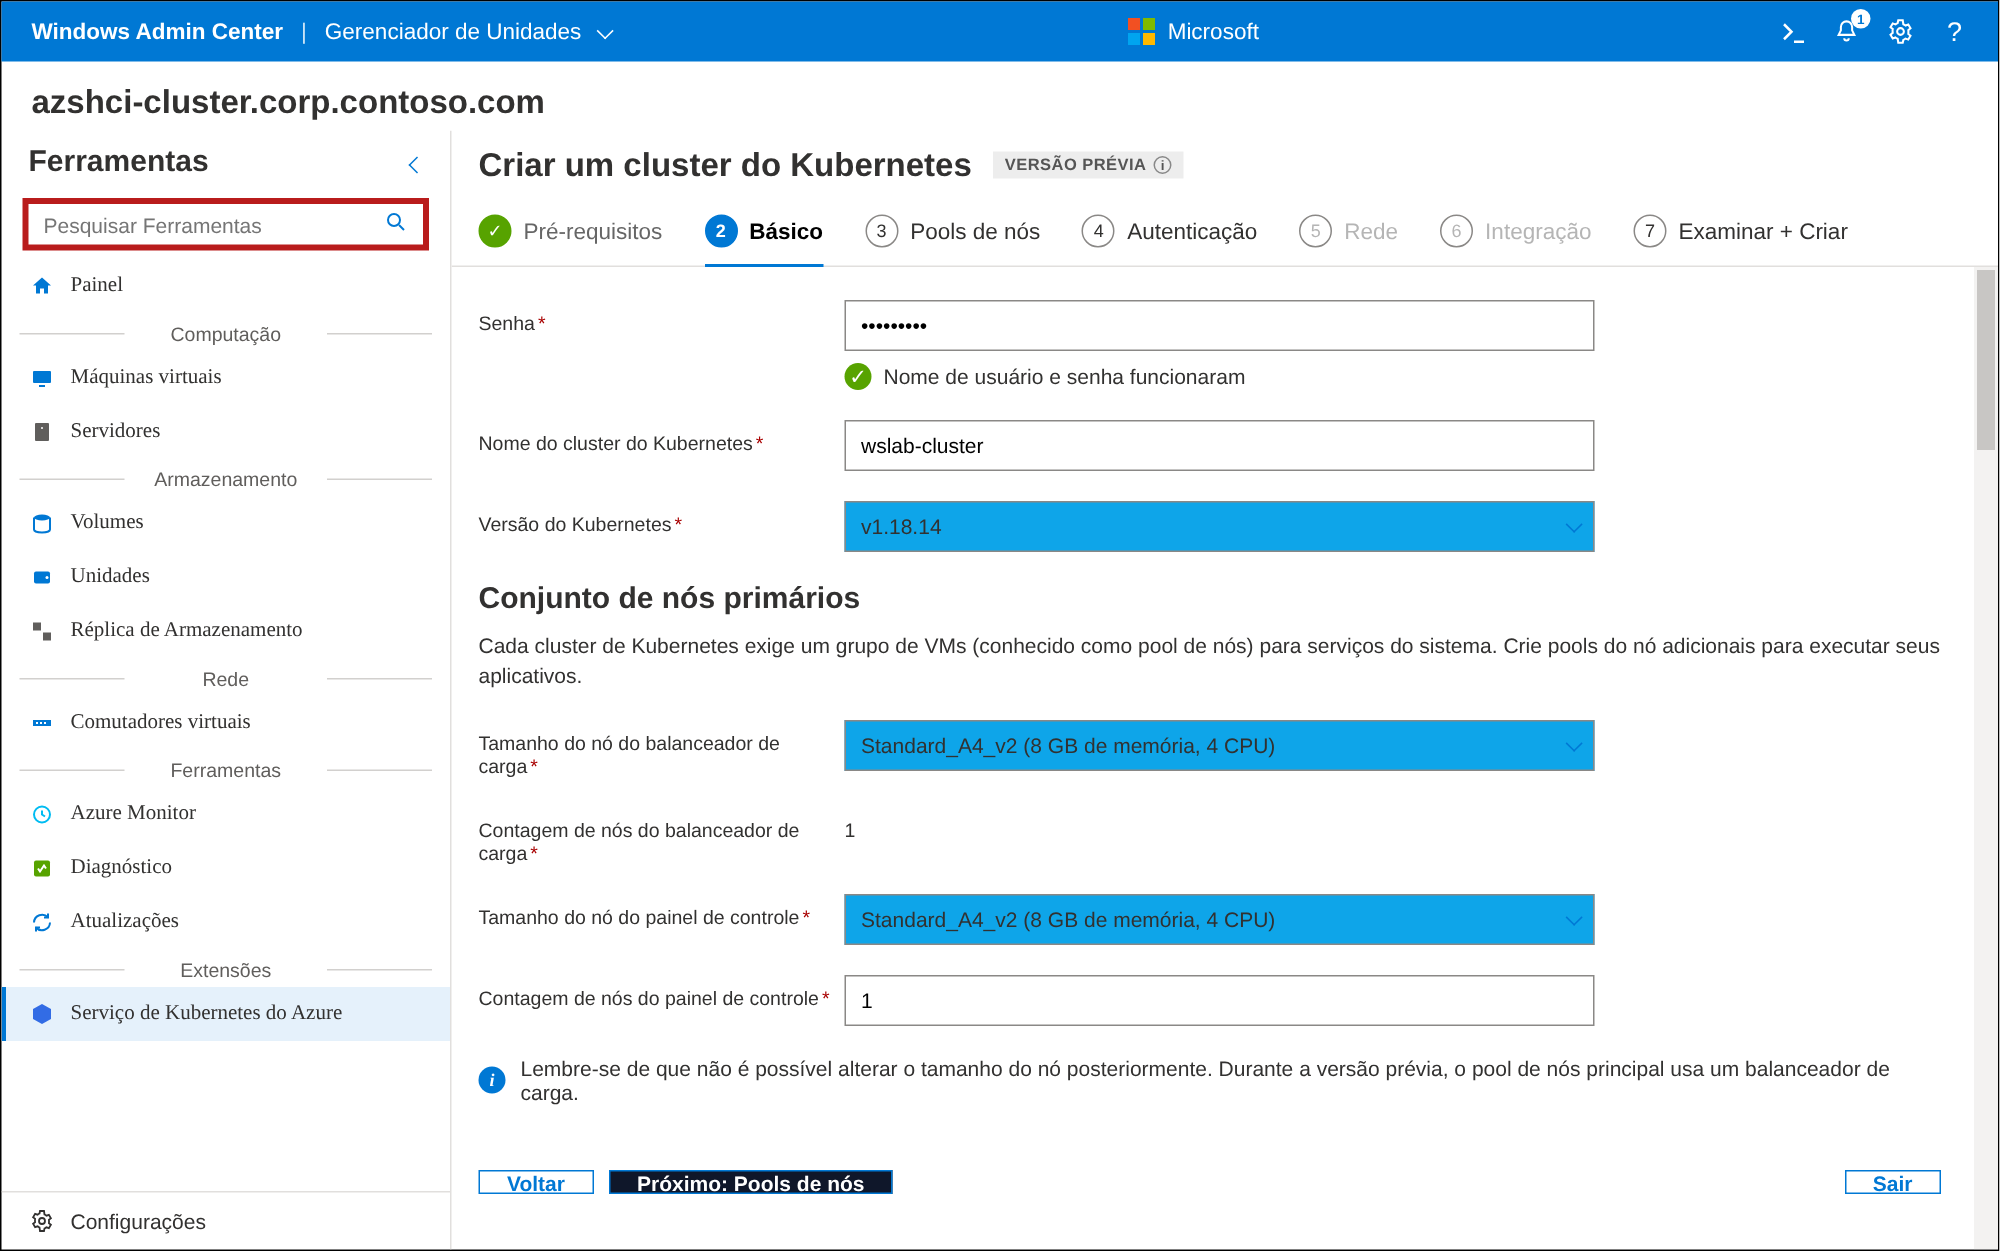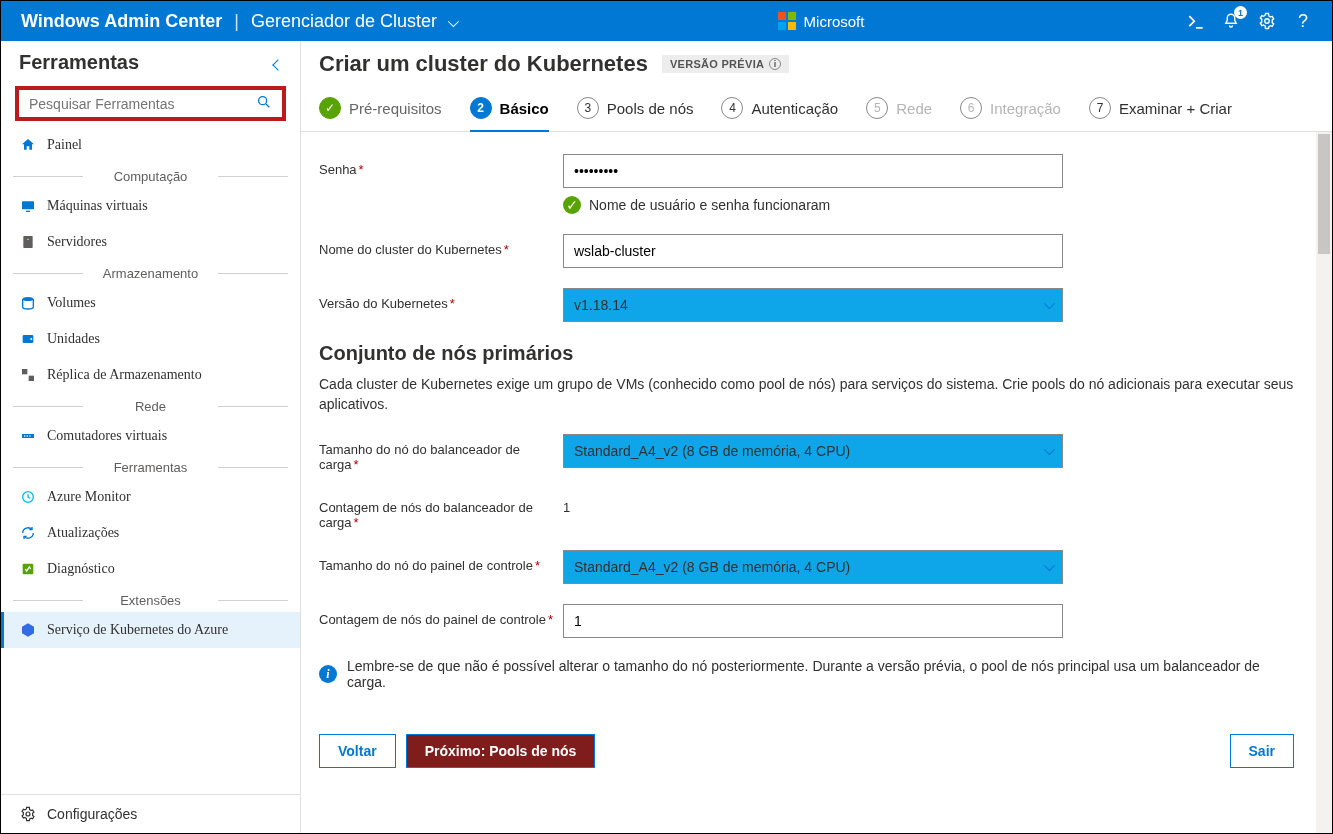--- a/index.html
+++ b/index.html
@@ -1,21 +1,21 @@
 <!DOCTYPE html>
 <html><head>
 <meta charset="utf-8">
 <style>
   * { box-sizing: border-box; margin: 0; padding: 0; }
   body { font-family: "Segoe UI", Arial, sans-serif; font-size: 13px; color: #323130; background: #fff; overflow: hidden; }
   .root { width: 1333px; height: 834px; border: 1px solid #000; display: flex; flex-direction: column; }
 
   
   .topbar { background: #0078d4; color: #fff; height: 40px; display: flex; align-items: center; padding: 0 20px; }
-  .topbar .left { display: flex; align-items: center; gap: 12px; font-size: 18px; }
+  .topbar .left { display: flex; align-items: center; gap: 12px; font-size: 15px; }
   .topbar .divider { opacity: 0.8; }
   .topbar .crumb { font-weight: 400; }
   .topbar .crumb.bold { font-weight: 600; }
   .topbar .center { flex: 1; display: flex; justify-content: center; align-items: center; gap: 8px; text-align: right; }
   .ms-logo { display: inline-flex; }
   .topbar .right { display: flex; align-items: center; gap: 18px; }
   .topbar .ticon { width: 18px; height: 18px; position: relative; cursor: pointer; }
   .badge { position: absolute; top: -6px; right: -7px; background: #fff; color: #0078d4; border-radius: 50%; width: 13px; height: 13px; font-size: 9px; font-weight: 700; display: flex; align-items: center; justify-content: center; }
 
   
@@ -68,42 +68,42 @@
   .ok-msg { display:flex; align-items:center; gap:8px; margin-top:8px; color:#323130; font-size:14px; }
   .ok-icon { width:18px;height:18px;border-radius:50%;background:#57a300;display:flex;align-items:center;justify-content:center;color:#fff;flex-shrink:0; }
 
   .section-h { font-size:20px; font-weight:600; margin: 6px 0 10px 0; }
   .section-p { font-size:14px; color:#323130; margin-bottom: 20px; line-height:1.4; }
 
   .info-row { display:flex; align-items:center; gap:10px; font-size:14px; margin: 10px 0 30px 0; }
   .info-icon { width:18px;height:18px;border-radius:50%;background:#0078d4;color:#fff;display:flex;align-items:center;justify-content:center;font-weight:700;font-size:12px;flex-shrink:0; font-family: Georgia, serif; font-style: italic;}
 
   .footer-btns { display:flex; align-items:center; padding: 8px 34px 18px 18px; gap: 10px; }
-  .btn { height: 34px; padding: 0 18px; font-size:14px; cursor:pointer; border:1px solid #0078d4; background:#fff; color:#0078d4; font-weight:600; }
-  .btn.primary { background:#7f1d1d; color:#fff; }
+  .btn { height: 16px; padding: 0 18px; font-size:14px; cursor:pointer; border:1px solid #0078d4; background:#fff; color:#0078d4; font-weight:600; }
+  .btn.primary { background:#0f172a; color:#fff; }
   .footer-btns .spacer { flex:1; }
 
   .fake-scrollbar { position:absolute; right:0; top:0; bottom:0; width:16px; background:#f3f2f1; }
   .fake-thumb { position:absolute; right:2px; top:2px; width:12px; height:120px; background:#c8c6c4; }
 
   .chev { display:inline-block; width:8px;height:8px;border-right:1.5px solid currentColor;border-bottom:1.5px solid currentColor; }
   .chev.down { transform: rotate(45deg) translateY(-2px); }
   .chev.left { transform: rotate(135deg); }
 </style>
 </head>
 <body>
 
 <div class="root">
 
   <div class="topbar">
     <div class="left">
       <span class="crumb bold">Windows Admin Center</span>
       <span class="divider">|</span>
       <span class="crumb">
-        <span>Gerenciador de Cluster</span>
+        <span>Gerenciador de Unidades</span>
         <span class="chev down" style="margin-left:6px;border-color:#fff;"></span>
       </span>
     </div>
     <div class="center">
       <span class="ms-logo">
         <svg width="18" height="18" viewBox="0 0 18 18">
             <rect x="0" y="0" width="8" height="8" fill="#f25022"></rect>
             <rect x="10" y="0" width="8" height="8" fill="#7fba00"></rect>
             <rect x="0" y="10" width="8" height="8" fill="#00a4ef"></rect>
             <rect x="10" y="10" width="8" height="8" fill="#ffb900"></rect>
@@ -128,20 +128,21 @@
       <span class="ticon">
         <svg viewBox="0 0 24 24" width="18" height="18" fill="none" stroke="#fff" stroke-width="1.8">
             <circle cx="12" cy="12" r="3"></circle>
             <path d="M19 12a7 7 0 0 0-.1-1.2l2-1.6-2-3.4-2.4.9a7 7 0 0 0-2-1.2L14 2h-4l-.5 2.5a7 7 0 0 0-2 1.2l-2.4-.9-2 3.4 2 1.6A7 7 0 0 0 5 12c0 .4 0 .8.1 1.2l-2 1.6 2 3.4 2.4-.9a7 7 0 0 0 2 1.2L10 22h4l.5-2.5a7 7 0 0 0 2-1.2l2.4.9 2-3.4-2-1.6c.1-.4.1-.8.1-1.2z"></path>
           </svg>
       </span>
       <span class="ticon" style="font-size:18px;text-align:center;line-height:18px;">?</span>
     </div>
   </div>
 
+  <div class="cluster-hdr">azshci-cluster.corp.contoso.com</div>
 
   <div class="main">
 
     <div class="sidebar">
       <div class="tools-hdr">
         <span>Ferramentas</span>
         <span class="collapse"><span class="chev left"></span></span>
       </div>
       <div class="search-wrap">
         <div class="search">
@@ -227,37 +228,37 @@
           <span class="nav-icon">
               <svg viewBox="0 0 24 24" width="16" height="16" fill="none" stroke="#00bcf2" stroke-width="2">
                 <circle cx="12" cy="12" r="8"></circle>
                 <path d="M12 8v4l3 2"></path>
               </svg>
             </span>
           <span>Azure Monitor</span>
         </div>
         <div class="nav-item">
           <span class="nav-icon">
+              <svg viewBox="0 0 24 24" width="16" height="16" fill="#57a300">
+                <rect x="4" y="4" width="16" height="16" rx="2"></rect>
+                <path d="M8 12l2 3 4-6 2 3" stroke="#fff" stroke-width="2" fill="none"></path>
+              </svg>
+            </span>
+          <span>Diagnóstico</span>
+        </div>
+        <div class="nav-item">
+          <span class="nav-icon">
               <svg viewBox="0 0 24 24" width="16" height="16" fill="none" stroke="#0078d4" stroke-width="2">
                 <path d="M4 12a8 8 0 0 1 14-5"></path>
                 <path d="M20 12a8 8 0 0 1-14 5"></path>
                 <path d="M18 3v4h-4"></path>
                 <path d="M6 21v-4h4"></path>
               </svg>
             </span>
           <span>Atualizações</span>
-        </div>
-        <div class="nav-item">
-          <span class="nav-icon">
-              <svg viewBox="0 0 24 24" width="16" height="16" fill="#57a300">
-                <rect x="4" y="4" width="16" height="16" rx="2"></rect>
-                <path d="M8 12l2 3 4-6 2 3" stroke="#fff" stroke-width="2" fill="none"></path>
-              </svg>
-            </span>
-          <span>Diagnóstico</span>
         </div>
         <div class="nav-sep">Extensões</div>
         <div class="nav-item active">
           <span class="nav-icon">
               <svg viewBox="0 0 24 24" width="16" height="16" fill="#326ce5">
                 <polygon points="12,2 21,7 21,17 12,22 3,17 3,7"></polygon>
               </svg>
             </span>
           <span>Serviço de Kubernetes do Azure</span>
         </div>

